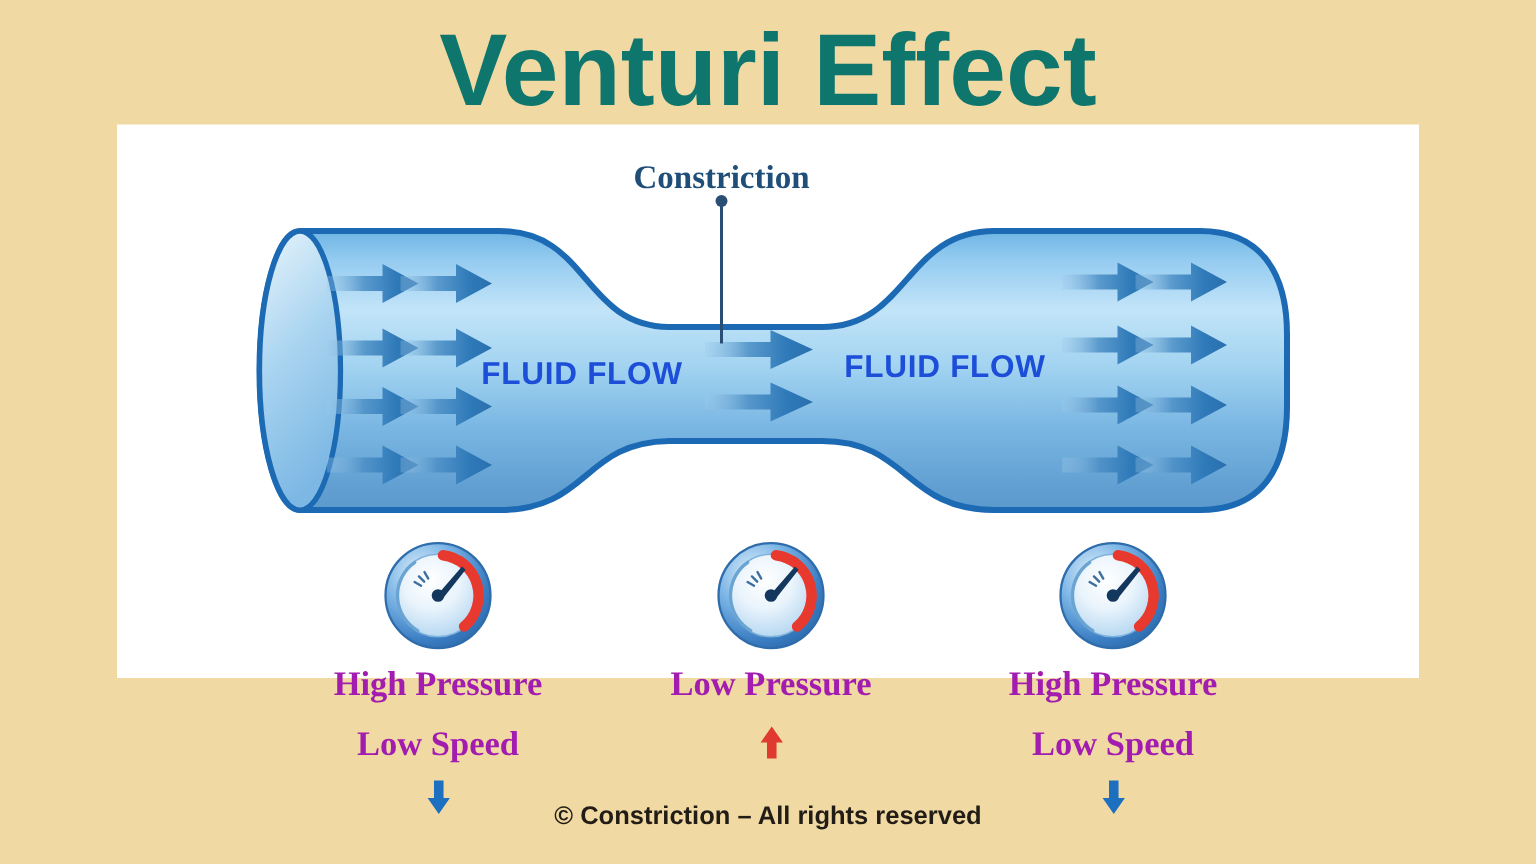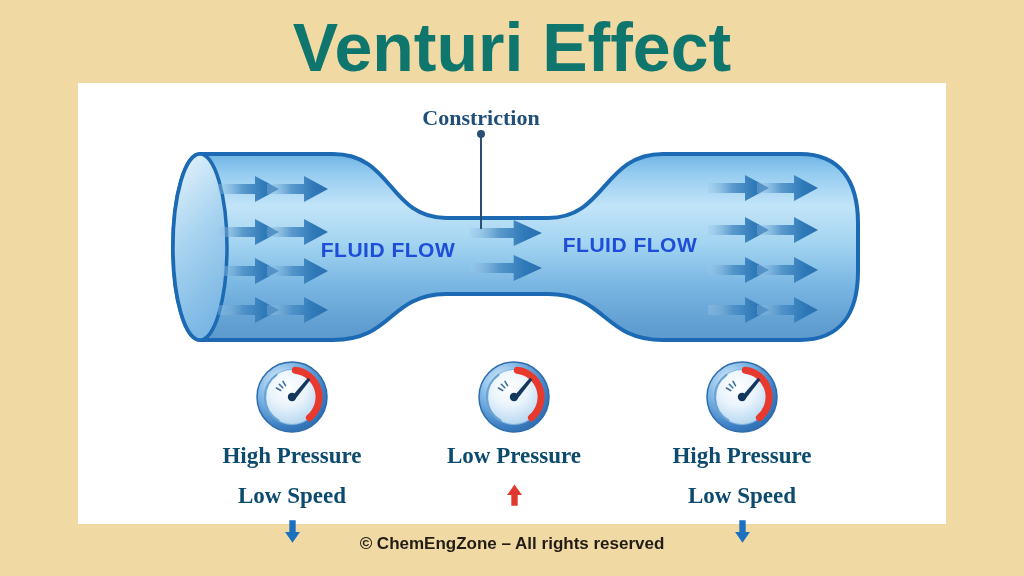--- a/index.html
+++ b/index.html
@@ -5,39 +5,39 @@
   html,body{margin:0;padding:0;}
   .stage{
     position:relative;width:1024px;height:576px;overflow:hidden;
     background:#f0d9a2;font-family:"Liberation Sans",sans-serif;
   }
   .main-title{
     position:absolute;top:8px;left:0;right:0;text-align:center;
     font-size:68px;font-weight:bold;color:#0f766e;letter-spacing:0px;
   }
   .panel{
-    position:absolute;left:78px;top:83px;width:868px;height:441px;
+    position:absolute;left:78px;top:83px;width:868px;height:369px;
     background:#ffffff;
   }
   .diagram-svg{position:absolute;left:0;top:0;}
   .constriction-label{
     position:absolute;left:403px;top:22px;transform:translateX(-50%);
     font-family:"Liberation Serif",serif;font-weight:bold;font-size:22px;
     color:#1f4e79;white-space:nowrap;
   }
   .fluid-flow{
     position:absolute;transform:translate(-50%,-50%);
     font-weight:bold;font-size:21px;color:#1d4ed8;letter-spacing:0.5px;
     white-space:nowrap;
   }
   .fluid-flow.left{left:310px;top:167px;}
   .fluid-flow.right{left:552px;top:162px;}
   .station{
     position:absolute;width:230px;text-align:center;top:359px;
-    font-family:"Liberation Serif",serif;font-weight:bold;color:#0c4a6e;
+    font-family:"Liberation Serif",serif;font-weight:bold;color:#a21caf;
   }
   .station .pressure{font-size:23px;line-height:28px;white-space:nowrap;}
   .station .speed-line{
     margin-top:12px;font-size:23px;line-height:28px;white-space:nowrap;
     display:flex;align-items:center;justify-content:center;gap:9px;flex-direction:column;
   }
   .station.s1{left:99px;}
   .station.s2{left:321px;}
   .station.s3{left:549px;}
   .speed-arrow{display:inline-block;vertical-align:middle;}
@@ -179,15 +179,15 @@
       <div class="speed-line">
         <span>Low Speed</span>
         <svg class="speed-arrow" width="17" height="26" viewBox="0 0 16 22">
           <path d="M5 0 H11 V11 H15 L8 21 L1 11 H5 Z" fill="#1d6fc0"></path>
         </svg>
       </div>
     </div>
 
   </div>
 
-  <div class="page-footer">© ChemEngZone – All rights reserved</div>
+  <div class="page-footer">© Constriction – All rights reserved</div>
 
 </div>
 
 </body></html>

